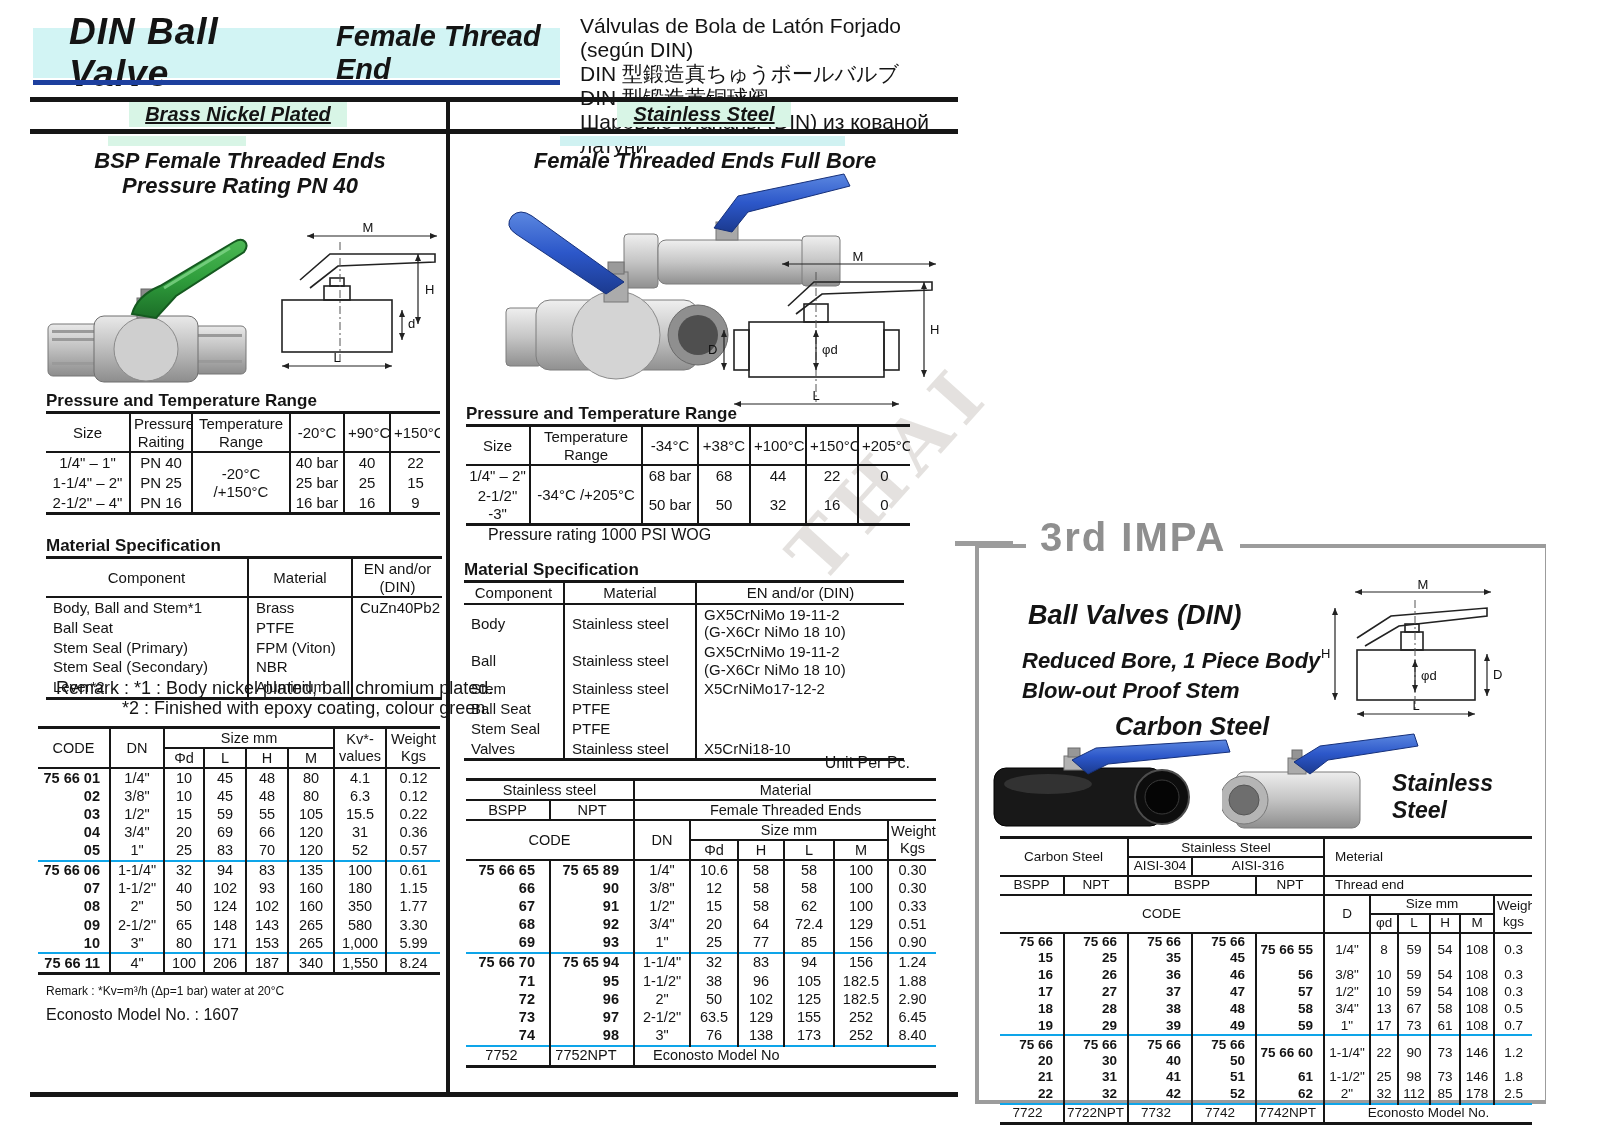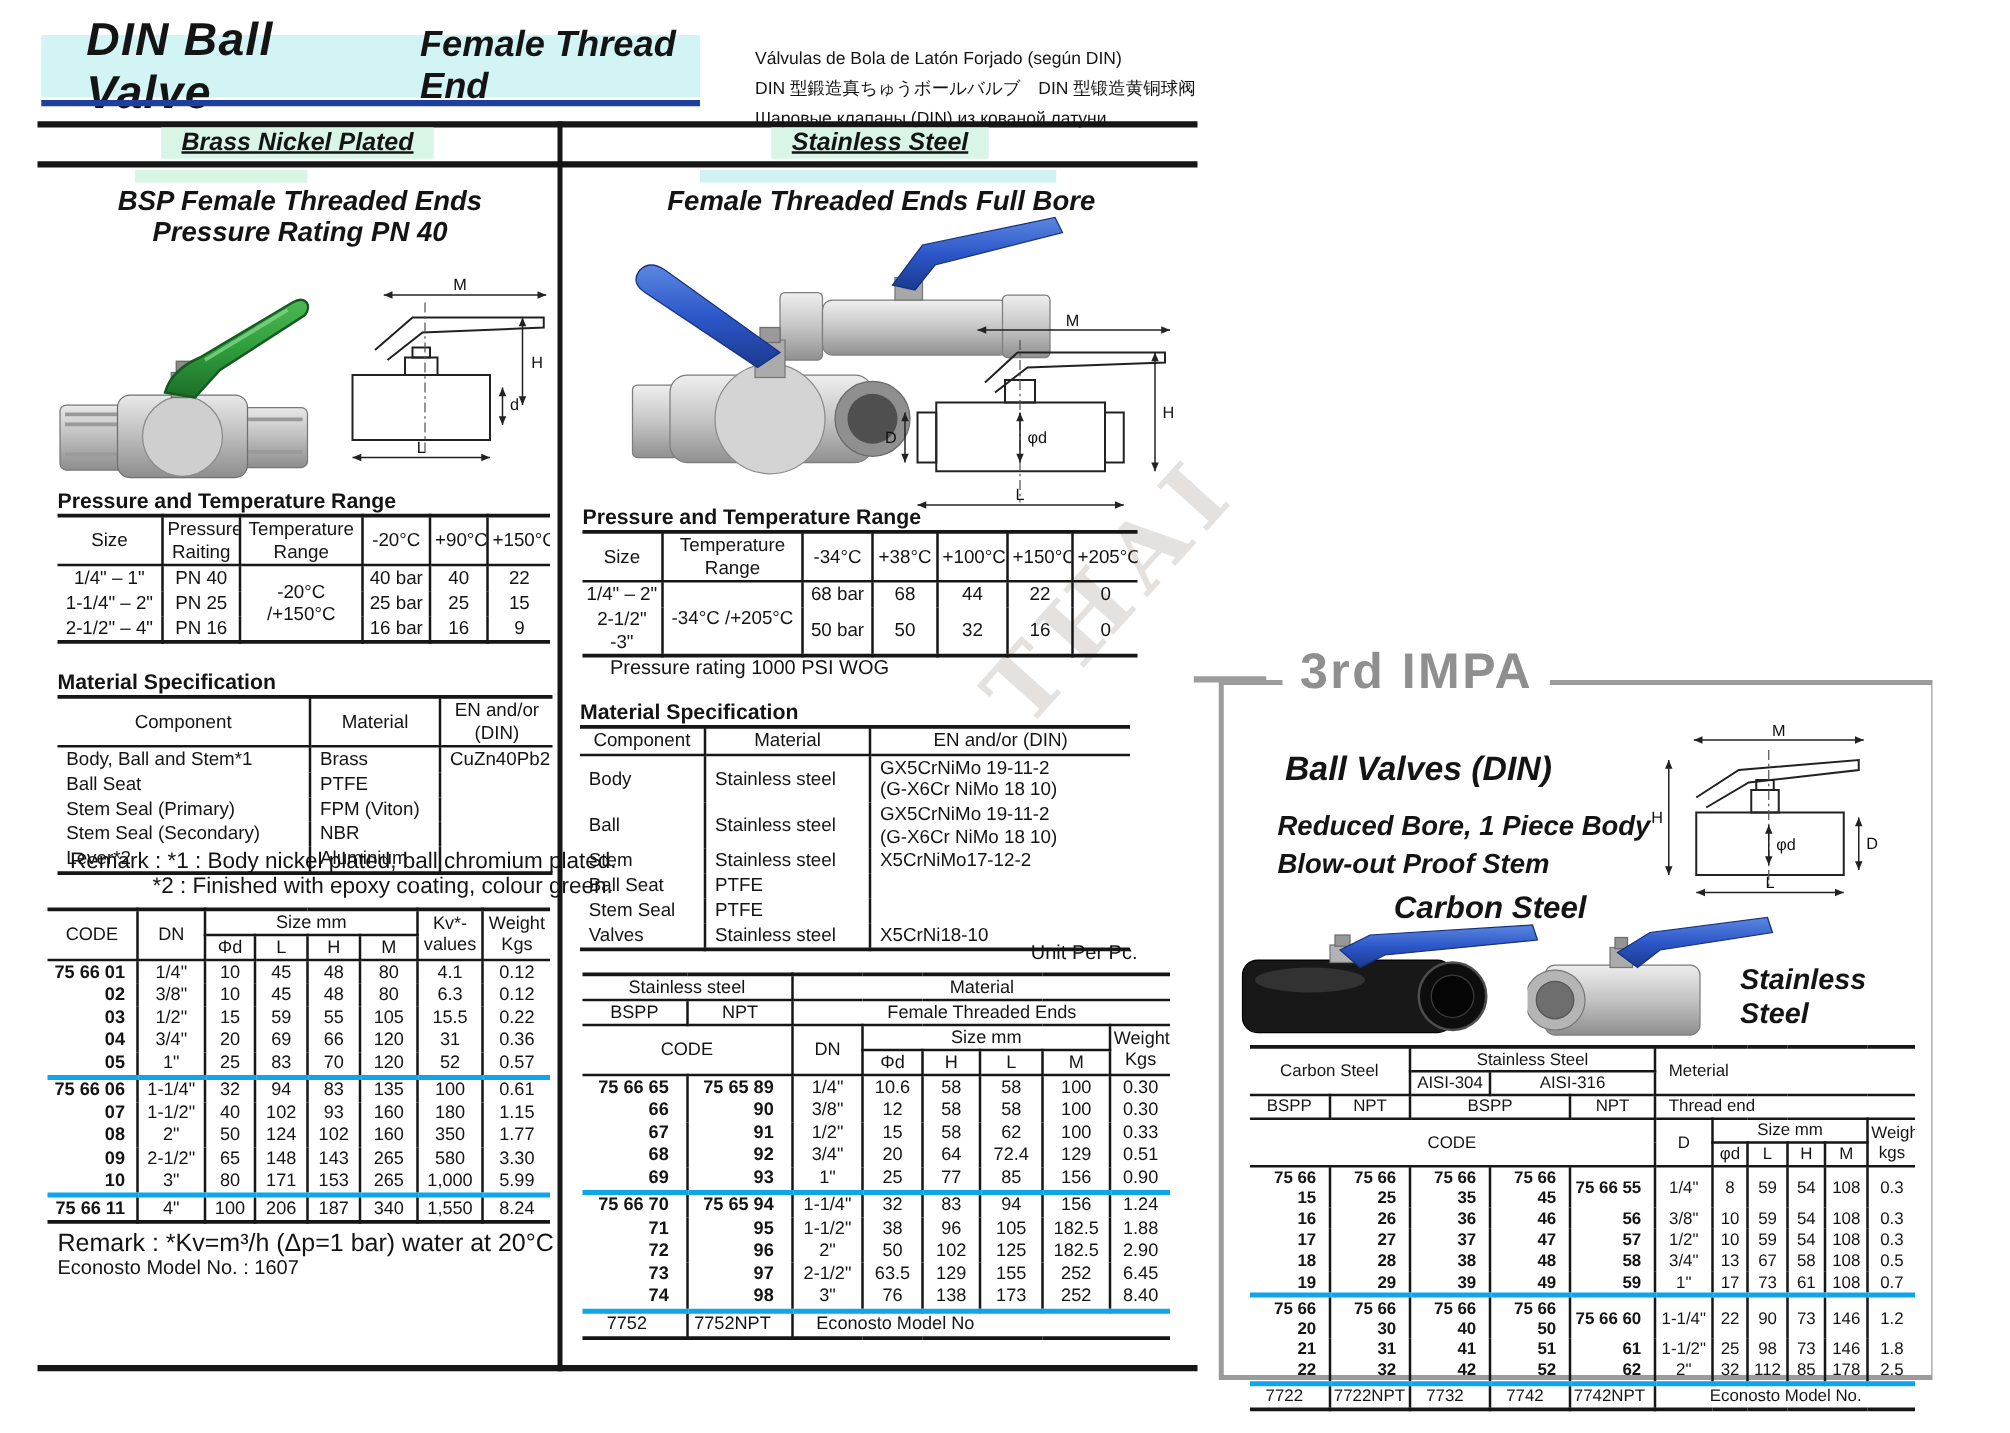--- a/index.html
+++ b/index.html
@@ -17,21 +17,21 @@
 
   
   table.tb { border-collapse:collapse; table-layout:fixed; border-top:3px solid #161616; border-bottom:3px solid #161616; }
   .tb th, .tb td { border-left:2px solid #161616; border-right:2px solid #161616;
                    padding:1px 3px; font-size:15px; text-align:center; white-space:pre-line;
                    line-height:1.18; overflow:hidden; }
   .tb tr > *:first-child { border-left:none; }
   .tb tr > *:last-child  { border-right:none; }
   .tb thead th { border-bottom:2.5px solid #161616; font-weight:normal; }
   .tb tbody td { border-top:none; border-bottom:none; }
-  .tb tbody tr.grp td, .tb tbody tr.model td { border-top:4px solid #0ea5e9; }
+  .tb tbody tr.grp td, .tb tbody tr.model td { border-top:2px solid #0ea5e9; }
 
   .t-ms td { text-align:left; padding-left:7px; }
   .t-dims  { font-size:14.5px; }
   .t-dims td, .t-dims th { font-size:14.5px; padding:0.5px 2px; }
   .t-dims td:first-child { text-align:right; padding-right:9px; font-weight:bold; }
   .t-mid td, .t-mid th { font-size:14.5px; padding:0.5px 2px; }
   .t-mid tbody td:nth-child(-n+2) { text-align:right; padding-right:14px; font-weight:bold; }
   .t-mid tr.model td { font-weight:normal; text-align:center; }
   .t-impa td, .t-impa th { font-size:13.5px; padding:0.5px 2px; }
   .t-impa tbody td:nth-child(-n+5) { text-align:right; padding-right:10px; font-weight:bold; }
@@ -52,21 +52,21 @@
 <body>
 
 <div class="page">
 
   <div class="abs" style="left:33px; top:28px; width:527px; height:50px; background:#d2f4f4; display:flex; align-items:center;">
     <span class="bi" style="font-size:37px; margin-left:36px; letter-spacing:1px;">DIN Ball Valve</span>
     <span class="bi" style="font-size:29px; margin-left:48px;">Female Thread End</span>
   </div>
   <div class="abs" style="left:33px; top:80px; width:527px; height:5px; background:#1d3f9e;"></div>
 
-  <div class="abs" style="left:604px; top:14px; width:365px; font-size:14px; line-height:24px;margin-top:20px;">
+  <div class="abs" style="left:580px; top:14px; width:365px; font-size:21px; line-height:24px;">
     <div>Válvulas de Bola de Latón Forjado (según DIN)</div>
     <div>DIN 型鍛造真ちゅうボールバルブ　DIN 型锻造黄铜球阀</div>
     <div>Шаровые клапаны (DIN) из кованой латуни</div>
   </div>
 
   <div class="abs hline" style="left:30px; top:97px; width:928px; height:5px;"></div>
   <div class="abs hline" style="left:30px; top:129px; width:928px; height:5px;"></div>
   <div class="abs vline" style="left:446px; top:97px; width:4px; height:1000px;"></div>
   <div class="abs hline" style="left:30px; top:1092px; width:928px; height:5px;"></div>
 
@@ -364,21 +364,21 @@
           <td>100</td>
           <td>206</td>
           <td>187</td>
           <td>340</td>
           <td>1,550</td>
           <td>8.24</td>
         </tr>
       </tbody>
   </table>
 
-  <div class="abs" style="left:46px; top:984px; font-size:20px;">Remark : *Kv=m³/h (Δp=1 bar) water at 20°C</div>
+  <div class="abs" style="left:46px; top:984px; font-size:12px;">Remark : *Kv=m³/h (Δp=1 bar) water at 20°C</div>
   <div class="abs" style="left:46px; top:1006px; font-size:16px;">Econosto Model No. : 1607</div>
 
   <div class="abs" style="left:560px; top:136px; width:285px; height:10px; background:#d0f2f2;"></div>
   <div class="abs center bi" style="left:470px; top:148px; width:470px; font-size:22px;">Female Threaded Ends Full Bore</div>
 
   <div class="watermark">THAI</div>
 
   <svg class="abs" style="left:466px; top:170px;" width="478" height="245" viewBox="0 0 478 245">
     <defs>
       <linearGradient id="sil2" x1="0" y1="0" x2="0" y2="1">

